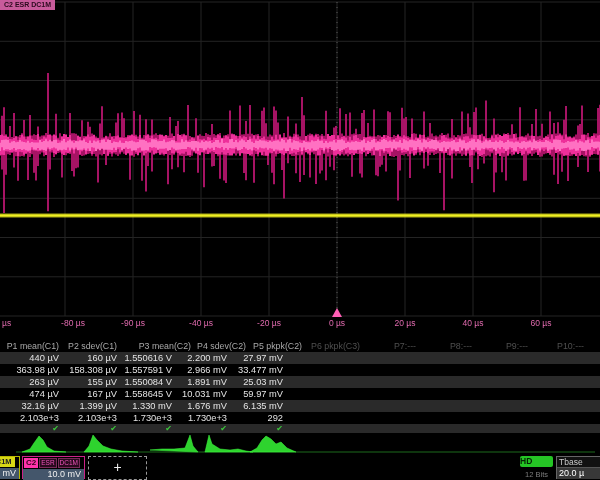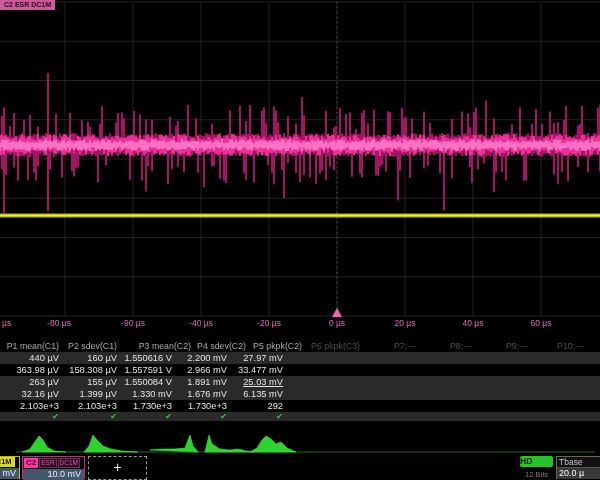--- a/index.html
+++ b/index.html
@@ -59,21 +59,21 @@
         <path d="M0 135.0V153.5M2 115.7V169.4M4 107.3V213.0M6 134.3V174.7M8 137.0V154.3M10 126.1V154.9M12 137.0V152.6M14 113.0V167.4M16 136.5V156.2M18 136.6V180.7M20 135.0V156.5M22 133.3V155.9M24 120.1V156.4M26 136.6V152.9M28 136.3V180.1M30 114.9V156.9M32 135.6V154.2M34 134.2V172.8M36 135.1V180.4M38 126.5V166.0M40 136.4V154.3M42 135.5V152.4M44 135.2V156.3M46 133.1V155.1M48 73.0V211.3M50 135.4V169.6M52 135.4V152.6M54 135.3V156.9M56 113.8V154.4M58 137.8V153.1M60 133.3V152.5M62 136.4V177.5M64 134.8V154.7M66 137.3V155.3M68 137.8V152.2M70 112.9V153.9M72 133.3V171.1M74 133.2V176.5M76 133.7V168.3M78 135.7V167.6M80 137.1V153.0M82 120.2V156.0M84 136.1V155.4M86 136.4V152.6M88 121.8V154.1M90 126.7V153.4M92 133.4V155.7M94 137.9V153.9M96 136.4V156.6M98 137.8V182.5M100 123.6V154.4M102 106.3V155.4M104 137.2V153.9M106 135.7V165.1M108 136.5V155.9M110 133.3V153.8M112 136.5V156.6M114 135.9V153.4M116 122.4V154.4M118 113.2V155.9M120 137.5V154.3M122 112.4V152.3M124 118.2V153.8M126 137.1V154.7M128 135.0V153.2M130 134.9V179.8M132 138.0V152.4M134 111.1V156.7M136 134.7V153.9M138 136.5V152.5M140 114.7V152.5M142 137.7V180.7M144 134.9V152.4M146 119.3V191.6M148 134.5V165.9M150 135.5V152.9M152 119.4V171.6M154 134.4V153.8M156 133.2V152.6M158 134.9V152.9M160 136.1V152.6M162 136.9V154.6M164 135.7V155.6M166 136.0V153.0M168 135.8V184.2M170 117.1V154.9M172 133.6V169.2M174 137.5V154.7M176 125.9V152.6M178 121.1V167.2M180 135.4V155.8M182 134.2V156.1M184 133.7V172.2M186 136.3V155.9M188 104.9V154.8M190 135.9V156.9M192 138.0V155.7M194 137.3V152.4M196 118.3V153.6M198 136.3V172.8M200 134.3V154.6M202 135.8V152.3M204 135.9V187.2M206 133.0V154.0M208 134.2V153.1M210 135.1V153.5M212 124.1V166.6M214 134.0V166.0M216 135.2V153.4M218 134.3V156.2M220 133.0V178.8M222 137.8V154.7M224 135.5V180.4M226 137.7V183.0M228 134.2V155.6M230 110.5V153.1M232 133.6V155.1M234 136.6V152.0M236 137.2V155.5M238 136.1V153.4M240 105.6V154.8M242 134.4V152.9M244 134.3V173.0M246 120.9V180.2M248 133.8V152.3M250 104.9V152.9M252 133.8V156.3M254 135.0V182.8M256 134.6V154.0M258 133.9V156.2M260 135.9V152.5M262 110.8V152.1M264 107.4V155.7M266 123.3V154.5M268 136.4V164.9M270 134.6V153.4M272 135.5V172.8M274 106.4V184.2M276 110.4V156.6M278 122.4V154.0M280 137.3V152.8M282 137.6V169.9M284 133.1V198.6M286 137.5V153.6M288 116.5V163.2M290 135.8V154.5M292 136.7V156.1M294 133.7V155.9M296 123.5V173.3M298 134.6V155.3M300 136.3V181.9M302 97.0V155.2M304 115.3V174.9M306 137.1V152.5M308 134.7V154.2M310 133.5V177.6M312 133.9V152.5M314 135.4V154.3M316 133.7V184.1M318 134.1V153.6M320 135.4V173.6M322 133.9V170.5M324 135.8V154.1M326 110.8V180.3M328 135.6V156.4M330 136.2V166.8M332 137.1V154.8M334 127.5V170.2M336 126.0V156.3M338 137.3V154.0M340 108.2V153.7M342 133.5V154.3M344 135.8V155.4M346 114.1V154.4M348 135.8V156.2M350 112.4V154.3M352 134.2V176.7M354 133.5V152.6M356 128.8V152.3M358 134.3V154.1M360 134.0V173.5M362 113.0V177.6M364 110.1V152.4M366 137.6V156.3M368 123.1V152.7M370 135.7V152.9M372 136.2V155.5M374 109.6V152.8M376 136.6V175.3M378 135.0V176.3M380 135.6V166.7M382 136.7V164.8M384 135.6V155.7M386 134.9V171.5M388 111.2V153.9M390 112.3V153.4M392 137.1V156.5M394 135.0V157.0M396 136.1V156.1M398 135.3V200.5M400 135.9V170.5M402 107.7V155.1M404 118.4V155.4M406 117.0V154.0M408 136.3V156.3M410 137.2V178.1M412 118.4V153.6M414 133.2V152.6M416 133.7V154.7M418 137.4V152.5M420 137.7V155.3M422 134.9V152.6M424 111.6V168.6M426 137.2V152.1M428 136.4V165.8M430 123.0V155.1M432 133.4V152.8M434 136.2V154.9M436 135.6V154.1M438 136.4V153.2M440 134.8V173.1M442 133.0V153.3M444 135.1V210.3M446 134.7V152.8M448 133.5V154.9M450 137.5V152.5M452 119.1V178.4M454 135.3V153.6M456 137.1V155.8M458 135.0V153.6M460 135.6V153.7M462 111.4V156.1M464 134.1V154.5M466 133.4V153.4M468 113.4V153.6M470 127.3V167.1M472 134.4V183.1M474 111.9V155.5M476 107.5V152.5M478 135.1V169.3M480 137.3V153.8M482 133.8V156.9M484 137.5V163.6M486 100.4V156.2M488 137.9V155.5M490 137.8V156.4M492 134.7V153.3M494 118.5V192.3M496 134.7V172.4M498 133.8V153.6M500 135.4V153.0M502 137.2V172.2M504 133.5V156.8M506 135.9V180.6M508 133.1V155.4M510 134.7V153.7M512 124.2V155.4M514 134.2V153.9M516 133.4V152.5M518 137.3V153.7M520 107.3V153.1M522 136.6V154.5M524 136.4V180.8M526 135.3V180.6M528 133.5V155.3M530 135.7V153.5M532 123.9V156.1M534 137.6V153.8M536 109.1V152.4M538 136.3V154.7M540 135.7V156.8M542 123.8V156.6M544 137.9V154.3M546 136.3V153.5M548 134.5V153.1M550 111.4V154.9M552 138.0V156.6M554 122.9V174.8M556 133.5V152.1M558 122.3V184.1M560 133.2V154.4M562 134.7V171.7M564 119.7V155.7M566 105.9V152.1M568 136.4V181.1M570 137.3V156.0M572 137.6V155.7M574 136.5V152.3M576 134.5V155.1M578 125.5V167.1M580 124.0V152.6M582 105.4V155.0M584 135.7V156.2M586 134.7V156.6M588 133.1V171.9M590 136.7V156.8M592 136.5V154.2M594 133.2V154.1M596 133.6V154.2M598 107.9V152.6M600 104.7V171.6" stroke="#b8156f" stroke-width="2" opacity="0.9" fill="none"></path>
         <path d="M0 134.9V155.4M2 134.5V154.7M4 135.8V155.0M6 135.5V151.2M8 136.8V151.5M10 138.9V152.2M12 139.3V152.4M14 138.0V151.6M16 136.2V152.1M18 140.2V155.9M20 137.5V151.8M22 134.8V152.2M24 136.4V154.7M26 139.3V153.8M28 136.7V152.3M30 135.6V153.1M32 138.7V149.7M34 139.7V150.5M36 140.0V150.8M38 134.1V151.2M40 139.9V151.0M42 138.8V150.5M44 136.5V152.6M46 137.5V155.1M48 135.1V149.3M50 134.5V151.5M52 140.9V150.2M54 134.5V152.9M56 135.5V154.1M58 139.4V151.0M60 140.2V150.5M62 136.5V153.8M64 134.0V155.0M66 134.4V152.6M68 136.9V153.2M70 135.1V152.6M72 140.3V149.6M74 140.1V153.5M76 141.0V149.2M78 135.7V149.1M80 136.7V154.8M82 139.9V151.2M84 137.7V149.9M86 136.5V154.5M88 134.4V151.1M90 136.8V150.2M92 136.2V154.1M94 134.8V151.6M96 138.3V151.0M98 138.2V149.5M100 139.9V150.5M102 138.5V149.0M104 138.4V154.1M106 136.2V149.1M108 138.7V155.4M110 140.8V151.9M112 136.8V153.4M114 138.8V152.0M116 136.2V151.9M118 135.4V149.2M120 137.5V152.4M122 137.4V150.7M124 138.1V149.1M126 138.2V154.7M128 136.6V153.2M130 136.0V155.4M132 134.5V155.4M134 135.8V150.5M136 136.4V152.2M138 138.9V155.3M140 135.0V152.4M142 139.2V151.4M144 139.5V155.6M146 135.5V153.3M148 134.6V151.7M150 138.0V152.1M152 135.5V150.6M154 138.5V154.4M156 137.8V153.4M158 139.2V149.4M160 134.6V154.8M162 134.7V152.7M164 136.5V153.9M166 135.1V154.1M168 138.1V151.1M170 137.9V150.0M172 137.8V153.2M174 136.1V153.5M176 140.9V149.4M178 134.1V153.0M180 135.0V154.6M182 136.4V153.5M184 134.8V153.7M186 135.3V151.7M188 140.6V155.4M190 139.5V155.0M192 137.3V150.5M194 138.6V149.0M196 140.8V153.3M198 135.6V154.2M200 139.2V155.2M202 139.6V152.2M204 138.8V152.5M206 140.1V150.6M208 137.1V154.0M210 137.6V152.3M212 140.0V151.3M214 137.6V152.0M216 138.0V154.1M218 134.4V154.3M220 135.4V154.6M222 138.0V152.2M224 138.3V154.6M226 135.2V154.7M228 136.6V153.0M230 139.5V155.5M232 134.2V155.4M234 134.3V153.6M236 135.6V149.2M238 138.4V149.9M240 136.1V155.7M242 137.6V153.3M244 136.3V153.4M246 136.9V153.8M248 140.0V153.9M250 136.5V155.4M252 138.6V154.3M254 135.5V150.2M256 138.7V151.2M258 135.7V153.9M260 140.7V152.3M262 137.9V155.2M264 136.6V151.8M266 139.5V155.8M268 140.1V155.8M270 140.4V152.6M272 137.0V152.9M274 139.6V151.4M276 134.7V153.7M278 139.3V151.3M280 134.5V153.2M282 137.7V153.8M284 137.6V155.1M286 137.4V152.9M288 140.0V150.6M290 137.1V154.1M292 138.7V153.6M294 136.6V152.8M296 134.6V154.4M298 137.3V151.9M300 139.6V151.5M302 140.2V154.2M304 139.9V150.6M306 135.9V152.0M308 140.8V153.1M310 135.8V155.0M312 135.2V151.5M314 137.3V151.2M316 135.1V150.9M318 137.0V155.6M320 139.5V155.3M322 136.3V150.1M324 138.7V152.8M326 139.2V149.2M328 134.1V152.6M330 136.1V149.1M332 134.9V149.8M334 135.1V155.2M336 139.1V154.9M338 135.2V154.2M340 138.4V155.6M342 137.0V152.2M344 136.3V150.2M346 137.4V153.6M348 140.6V152.8M350 136.8V154.3M352 139.9V153.1M354 135.5V155.0M356 135.1V153.5M358 138.1V149.3M360 139.5V153.5M362 140.2V154.0M364 137.1V151.9M366 137.4V150.0M368 137.1V153.9M370 137.0V151.3M372 137.5V150.8M374 136.5V155.3M376 138.9V149.7M378 140.7V151.3M380 139.3V155.9M382 137.0V150.5M384 135.1V152.8M386 137.7V151.2M388 135.9V152.4M390 136.9V155.9M392 139.6V152.1M394 139.9V149.2M396 137.9V149.6M398 134.6V151.0M400 137.2V150.4M402 137.6V152.8M404 135.3V152.3M406 136.4V152.3M408 138.1V151.3M410 139.3V153.9M412 134.0V151.2M414 139.6V155.4M416 137.6V153.3M418 138.0V149.5M420 134.4V152.1M422 138.5V150.7M424 134.7V152.9M426 139.6V149.6M428 137.9V153.2M430 138.8V151.5M432 139.4V151.2M434 140.0V151.4M436 137.5V150.3M438 140.2V149.5M440 139.7V150.7M442 135.9V151.8M444 135.0V153.3M446 137.5V152.7M448 138.5V149.3M450 139.2V155.5M452 138.2V153.7M454 140.7V150.4M456 137.8V151.8M458 138.8V150.8M460 137.4V152.6M462 139.6V149.5M464 136.8V149.1M466 136.3V155.7M468 136.2V150.8M470 138.4V155.5M472 137.7V155.0M474 135.0V149.0M476 135.3V150.8M478 138.8V154.0M480 134.8V155.9M482 140.7V155.1M484 136.2V154.0M486 138.3V149.6M488 139.8V150.2M490 140.9V151.5M492 136.3V151.5M494 138.2V149.6M496 134.8V154.9M498 137.3V153.4M500 135.1V155.9M502 136.0V152.8M504 134.7V153.3M506 134.0V150.7M508 135.0V155.5M510 138.5V149.5M512 138.4V151.9M514 134.0V154.6M516 137.8V151.8M518 140.3V154.0M520 136.7V151.1M522 136.5V155.4M524 137.6V154.0M526 137.6V151.3M528 140.2V153.5M530 139.6V153.4M532 135.5V150.4M534 135.9V150.3M536 140.8V149.9M538 140.1V154.9M540 139.1V152.5M542 140.0V149.5M544 137.7V151.0M546 136.4V149.4M548 137.0V153.1M550 139.3V153.6M552 134.2V149.5M554 138.8V149.6M556 136.0V152.9M558 135.4V152.2M560 134.5V151.2M562 136.2V153.5M564 139.3V155.8M566 134.5V155.5M568 137.4V155.2M570 136.5V152.5M572 138.2V154.1M574 137.5V154.2M576 139.3V156.0M578 139.4V152.9M580 138.9V155.8M582 134.8V149.6M584 134.4V149.6M586 140.9V154.9M588 137.3V149.8M590 138.6V155.6M592 135.9V154.7M594 135.6V151.1M596 137.7V149.2M598 135.5V154.8M600 134.9V149.8" stroke="#ee2f9a" stroke-width="2" fill="none"></path>
         <path d="M0 142.7V151.0M2 140.0V147.3M4 139.7V150.3M6 139.5V149.2M8 140.1V149.3M10 142.7V150.1M12 141.4V149.5M14 141.0V148.0M16 142.3V150.3M18 141.9V149.3M20 139.9V149.0M22 141.6V150.0M24 142.1V149.2M26 142.5V150.3M28 140.8V150.7M30 142.8V150.6M32 142.1V147.3M34 142.4V149.4M36 142.6V149.8M38 142.4V147.9M40 139.8V150.0M42 142.0V149.5M44 140.9V150.1M46 139.2V150.7M48 141.2V147.4M50 139.7V149.2M52 141.7V148.2M54 140.0V147.4M56 139.8V148.6M58 142.9V150.5M60 142.6V149.7M62 140.7V150.3M64 139.0V149.6M66 142.3V150.0M68 140.8V147.6M70 139.6V150.5M72 141.2V147.7M74 142.7V149.4M76 140.7V147.4M78 141.2V150.3M80 140.3V149.7M82 140.7V149.8M84 139.4V148.6M86 142.0V150.5M88 142.9V148.6M90 140.5V150.9M92 142.9V147.2M94 140.4V147.8M96 141.6V151.0M98 140.5V148.8M100 142.7V149.9M102 140.1V148.6M104 139.5V149.7M106 142.1V149.7M108 139.8V149.7M110 140.0V149.7M112 143.0V150.0M114 141.5V147.7M116 142.0V149.9M118 142.2V147.3M120 140.6V147.2M122 142.8V150.1M124 143.0V148.8M126 141.0V147.6M128 141.4V149.0M130 141.1V148.5M132 140.6V150.8M134 141.5V150.3M136 142.3V150.2M138 142.0V148.2M140 139.8V147.6M142 139.8V150.5M144 139.8V150.4M146 140.9V150.1M148 142.5V150.6M150 142.2V147.0M152 139.3V147.7M154 139.4V147.3M156 139.7V147.8M158 141.3V149.7M160 141.0V148.8M162 140.9V148.7M164 139.6V148.8M166 142.3V148.2M168 141.8V150.5M170 141.2V150.1M172 140.0V147.6M174 140.3V148.8M176 142.4V150.5M178 142.4V149.7M180 142.4V149.6M182 139.3V149.1M184 141.8V149.1M186 140.3V148.9M188 142.1V147.1M190 142.1V147.5M192 141.1V149.2M194 141.1V150.8M196 140.9V147.8M198 141.5V150.7M200 142.6V148.0M202 140.5V148.2M204 141.9V150.3M206 140.9V149.4M208 141.6V147.8M210 141.0V148.8M212 143.0V147.7M214 141.9V149.9M216 140.1V147.0M218 139.9V147.7M220 142.6V148.3M222 139.1V147.0M224 142.9V149.7M226 142.4V147.9M228 142.8V149.8M230 139.3V148.0M232 139.0V148.5M234 141.9V148.6M236 139.9V147.2M238 142.2V150.5M240 140.6V150.0M242 139.2V149.0M244 140.2V147.1M246 142.1V148.4M248 140.1V150.1M250 139.2V149.3M252 141.7V150.4M254 142.9V147.3M256 140.6V147.9M258 141.0V149.6M260 139.6V147.6M262 140.5V148.2M264 140.5V148.6M266 141.3V147.8M268 142.1V149.8M270 140.4V148.2M272 141.8V148.7M274 140.9V150.7M276 140.5V149.4M278 140.2V149.8M280 141.6V150.4M282 139.1V150.2M284 140.1V148.5M286 142.5V150.9M288 139.4V151.0M290 139.1V147.7M292 142.4V150.4M294 140.3V148.9M296 141.1V149.5M298 141.3V149.9M300 142.6V147.4M302 142.9V151.0M304 140.9V147.6M306 141.9V150.0M308 142.2V148.9M310 142.2V150.5M312 140.2V148.6M314 141.2V150.2M316 141.1V150.4M318 139.4V149.5M320 140.9V147.8M322 140.5V148.1M324 143.0V150.4M326 141.0V147.6M328 142.8V148.6M330 141.4V147.0M332 141.5V149.9M334 140.0V150.8M336 142.5V150.3M338 140.0V149.3M340 140.1V150.9M342 139.2V150.1M344 140.6V149.1M346 143.0V147.9M348 141.9V147.3M350 142.6V149.9M352 141.5V149.8M354 141.8V150.3M356 141.0V150.3M358 141.8V149.8M360 142.0V149.6M362 140.6V150.7M364 139.3V147.6M366 143.0V150.4M368 140.7V150.1M370 142.1V150.4M372 140.1V148.8M374 139.1V147.2M376 142.5V150.6M378 141.6V150.0M380 142.0V149.2M382 140.0V148.9M384 139.0V150.7M386 140.0V147.9M388 141.6V147.9M390 140.5V147.8M392 141.8V150.7M394 139.6V147.9M396 141.6V149.5M398 141.7V147.4M400 139.9V147.4M402 142.9V150.0M404 139.2V148.8M406 140.2V149.7M408 141.3V150.6M410 139.9V147.3M412 139.8V147.5M414 140.5V150.1M416 141.0V149.9M418 139.3V147.1M420 140.1V149.6M422 142.4V150.8M424 139.3V147.2M426 140.2V148.4M428 141.9V147.2M430 141.1V148.8M432 139.6V148.4M434 140.0V148.9M436 139.9V149.8M438 141.4V147.9M440 142.7V151.0M442 141.9V150.9M444 141.0V147.5M446 141.7V151.0M448 141.4V148.9M450 141.8V147.4M452 141.1V150.5M454 139.7V149.2M456 142.2V151.0M458 141.9V150.9M460 139.3V147.3M462 140.6V150.5M464 140.3V148.0M466 142.9V150.5M468 142.3V149.5M470 141.1V147.7M472 139.4V150.1M474 139.3V149.8M476 142.1V147.5M478 139.3V149.9M480 140.3V150.6M482 142.8V148.6M484 141.6V149.1M486 139.7V147.8M488 141.3V148.5M490 139.7V148.1M492 141.9V147.7M494 142.0V149.2M496 140.6V150.7M498 142.0V147.7M500 140.3V149.3M502 141.0V147.1M504 142.8V148.7M506 141.9V150.8M508 140.0V149.5M510 141.6V147.3M512 141.5V148.1M514 142.5V150.4M516 141.6V150.8M518 141.7V147.0M520 143.0V148.6M522 141.5V149.0M524 141.1V147.8M526 142.1V149.5M528 141.6V147.7M530 140.8V147.2M532 142.2V150.2M534 139.2V147.9M536 140.7V148.8M538 142.0V148.6M540 141.2V150.5M542 141.9V147.5M544 141.9V147.5M546 140.0V147.2M548 140.8V150.7M550 141.7V149.6M552 142.9V149.4M554 139.7V147.2M556 139.5V150.3M558 139.7V148.9M560 140.1V150.9M562 142.5V148.8M564 143.0V148.3M566 142.2V148.0M568 141.1V147.6M570 141.7V149.8M572 141.5V149.5M574 141.3V148.7M576 139.9V150.8M578 142.4V150.4M580 140.7V147.9M582 141.4V150.7M584 142.5V150.9M586 140.3V150.8M588 139.7V149.6M590 143.0V149.7M592 139.4V147.1M594 141.8V148.3M596 141.6V148.3M598 141.6V147.4M600 141.8V150.7" stroke="#ff71c2" stroke-width="2" fill="none"></path>
         <path d="M0 215.5H600" stroke="rgba(240,240,34,0.35)" stroke-width="5" fill="none"></path>
         <path d="M0 215.5H600" stroke="#f0f022" stroke-width="2.4" fill="none"></path>
         <path d="M332 317L342 317L337 308Z" fill="#ff5fb5"></path>
       </svg>
     <div class="trace-badge">C2 ESR DC1M</div>
     <div class="axis-row" id="axis-row">
         <span style="left: -3px;">-100 µs</span>
-        <span style="left: 59px;">-80 µs</span>
+        <span style="left: 73px;">-80 µs</span>
         <span style="left: 133px;">-90 µs</span>
         <span style="left: 201px;">-40 µs</span>
         <span style="left: 269px;">-20 µs</span>
         <span style="left: 337px;">0 µs</span>
         <span style="left: 405px;">20 µs</span>
         <span style="left: 473px;">40 µs</span>
         <span style="left: 541px;">60 µs</span>
       </div>
   </div>
 
@@ -115,21 +115,34 @@
         <div class="mcell" style="width: 56px;"></div>
         <div class="mcell" style="width: 56px;"></div>
         <div class="mcell" style="width: 56px;"></div>
         <div class="mcell" style="width: 56px;"></div>
       </div>
       <div class="mrow stripe">
         <div class="mcell" style="width: 65px;">263 µV</div>
         <div class="mcell" style="width: 58px;">155 µV</div>
         <div class="mcell" style="width: 55px;">1.550084 V</div>
         <div class="mcell" style="width: 55px;">1.891 mV</div>
-        <div class="mcell" style="width: 56px; text-decoration: underline;">25.03 mV</div>
+        <div class="mcell" style="width: 56px;">25.03 mV</div>
+        <div class="mcell" style="width: 58px;"></div>
+        <div class="mcell" style="width: 56px;"></div>
+        <div class="mcell" style="width: 56px;"></div>
+        <div class="mcell" style="width: 56px;"></div>
+        <div class="mcell" style="width: 56px;"></div>
+        <div class="mcell" style="width: 56px;"></div>
+      </div>
+      <div class="mrow ">
+        <div class="mcell" style="width: 65px;">474 µV</div>
+        <div class="mcell" style="width: 58px;">167 µV</div>
+        <div class="mcell" style="width: 55px;">1.558645 V</div>
+        <div class="mcell" style="width: 55px;">10.031 mV</div>
+        <div class="mcell" style="width: 56px;">59.97 mV</div>
         <div class="mcell" style="width: 58px;"></div>
         <div class="mcell" style="width: 56px;"></div>
         <div class="mcell" style="width: 56px;"></div>
         <div class="mcell" style="width: 56px;"></div>
         <div class="mcell" style="width: 56px;"></div>
         <div class="mcell" style="width: 56px;"></div>
       </div>
       <div class="mrow stripe">
         <div class="mcell" style="width: 65px;">32.16 µV</div>
         <div class="mcell" style="width: 58px;">1.399 µV</div>

